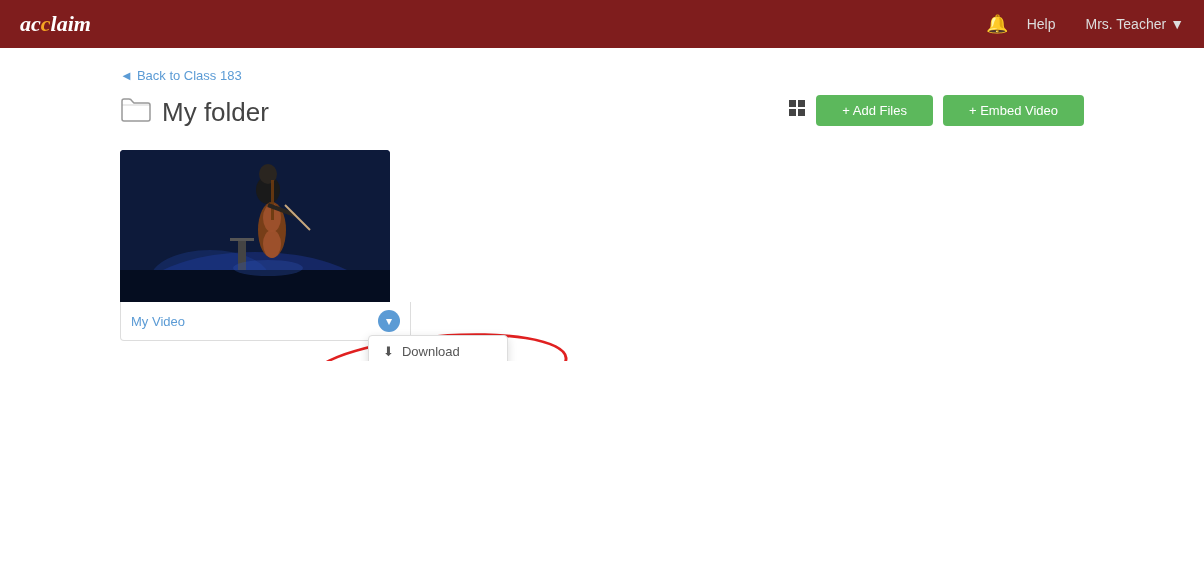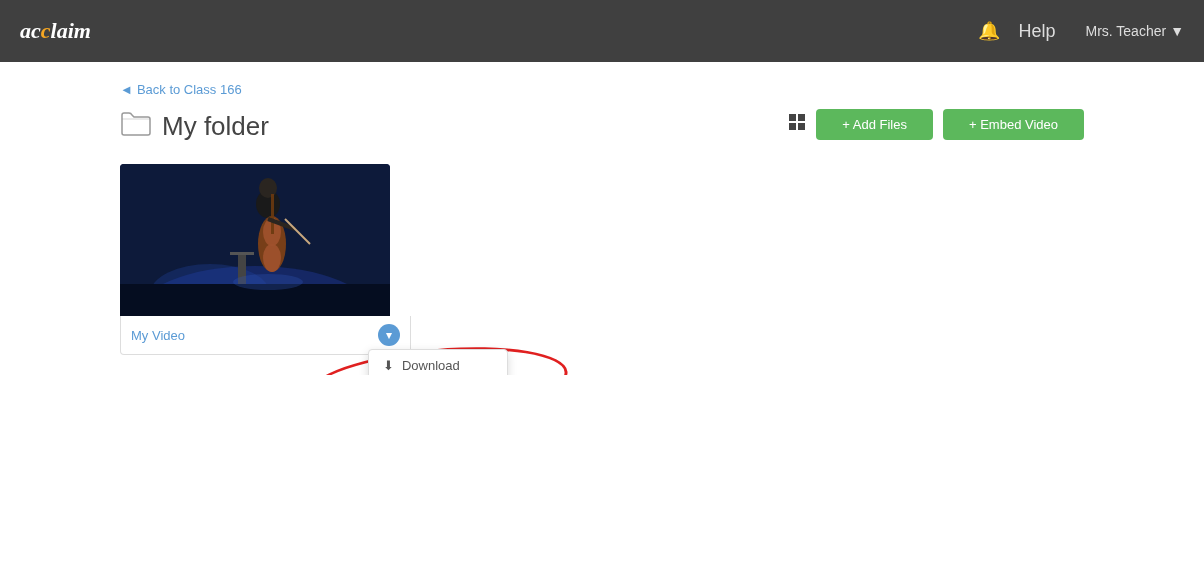--- a/index.html
+++ b/index.html
@@ -1,21 +1,21 @@
 <!DOCTYPE html>
 <html><head>
   <meta charset="utf-8">
   <style>
     * { box-sizing: border-box; margin: 0; padding: 0; }
     body { font-family: Arial, sans-serif; background: #fff; color: #333; }
 
     
     .header {
-      background: #404040;
-      height: 62px;
+      background: #7f1d1d;
+      height: 48px;
       display: flex;
       align-items: center;
       justify-content: space-between;
       padding: 0 20px;
     }
     .header-logo {
       font-family: 'Georgia', serif;
       font-size: 22px;
       font-weight: bold;
       color: #fff;
@@ -29,21 +29,21 @@
       align-items: center;
       gap: 18px;
     }
     .header-bell {
       color: #ccc;
       font-size: 18px;
       cursor: pointer;
     }
     .header-help {
       color: #ddd;
-      font-size: 18px;
+      font-size: 14px;
       cursor: pointer;
     }
     .header-user {
       color: #ddd;
       font-size: 14px;
       cursor: pointer;
       display: flex;
       align-items: center;
       gap: 4px;
       padding-left: 12px;
@@ -205,21 +205,21 @@
       <span>Mrs. Teacher</span>
       <span>▼</span>
     </span>
   </div>
 </div>
 
 <div class="main">
 
   <div class="back-link">
     <span>◄</span>
-    <span>Back to Class 166</span>
+    <span>Back to Class 183</span>
   </div>
 
   <div class="title-row">
     <div class="page-title">
       <span class="folder-icon">
         
         <svg width="32" height="28" viewBox="0 0 32 28" fill="none" xmlns="http://www.w3.org/2000/svg">
           <path d="M2 6 L2 24 Q2 26 4 26 L28 26 Q30 26 30 24 L30 10 Q30 8 28 8 L14 8 L12 6 Q11 4 9 4 L4 4 Q2 4 2 6Z" stroke="#999" stroke-width="1.5" fill="none"></path>
           <path d="M2 10 L30 10" stroke="#999" stroke-width="1" opacity="0.4"></path>
         </svg>

